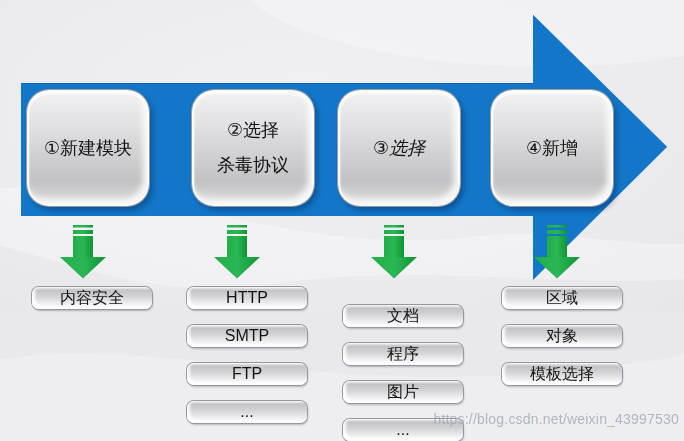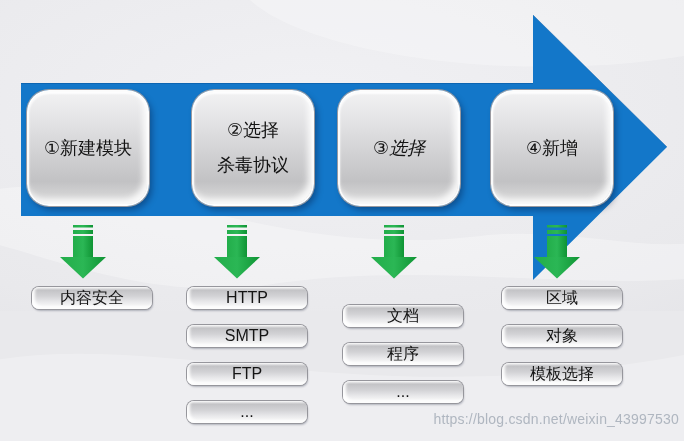--- a/index.html
+++ b/index.html
@@ -156,20 +156,21 @@
   </div>
   <div class="pill-col c2">
     <div class="pill">HTTP</div>
     <div class="pill">SMTP</div>
     <div class="pill">FTP</div>
     <div class="pill">...</div>
   </div>
   <div class="pill-col c3">
     <div class="pill">文档</div>
     <div class="pill">程序</div>
+    <div class="pill">图片</div>
     <div class="pill">...</div>
   </div>
   <div class="pill-col c4">
     <div class="pill">区域</div>
     <div class="pill">对象</div>
     <div class="pill">模板选择</div>
   </div>
 
   <div class="watermark">https://blog.csdn.net/weixin_43997530</div>
 

